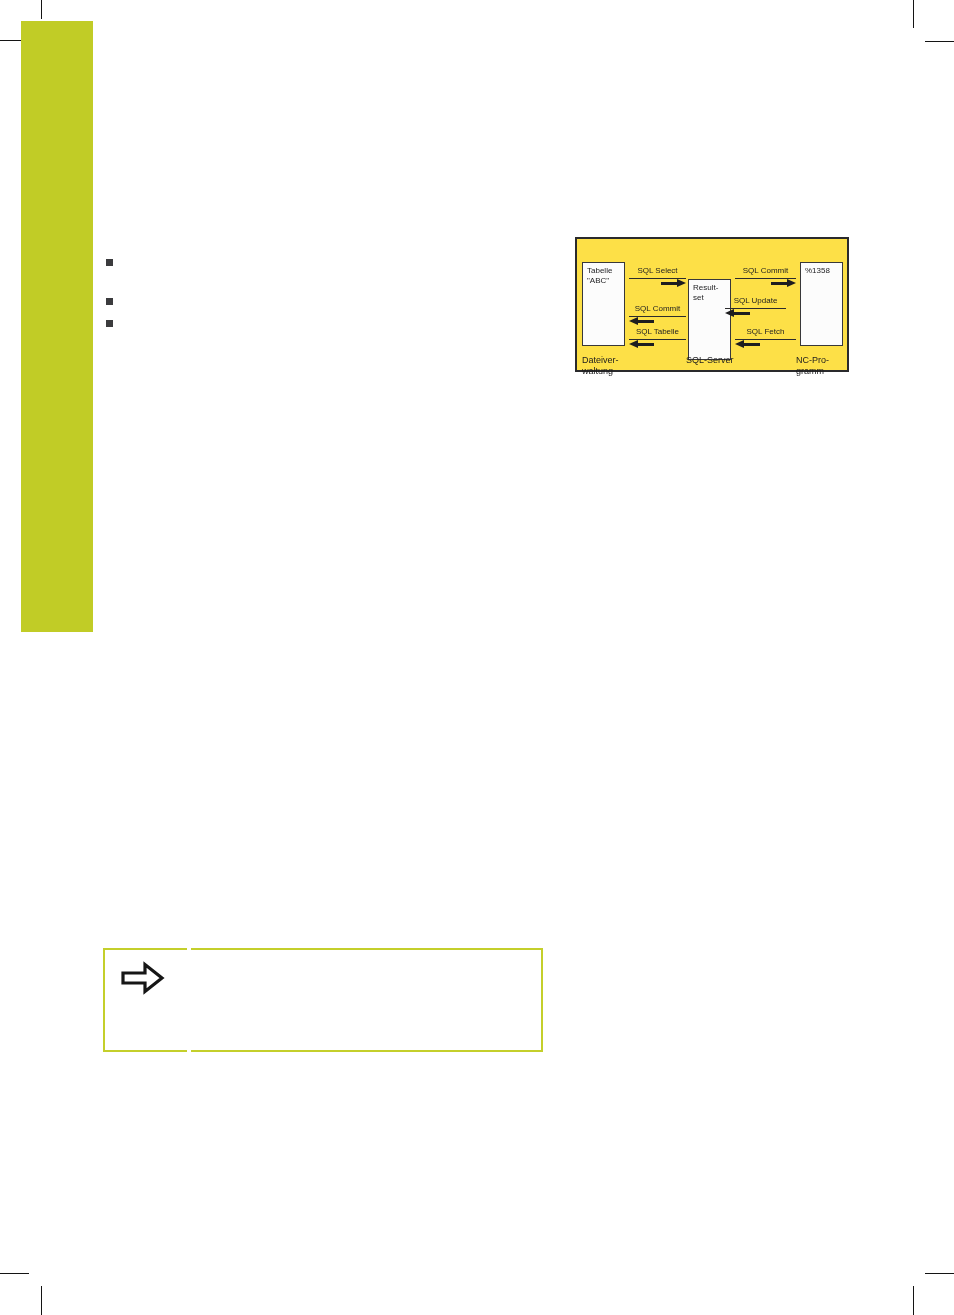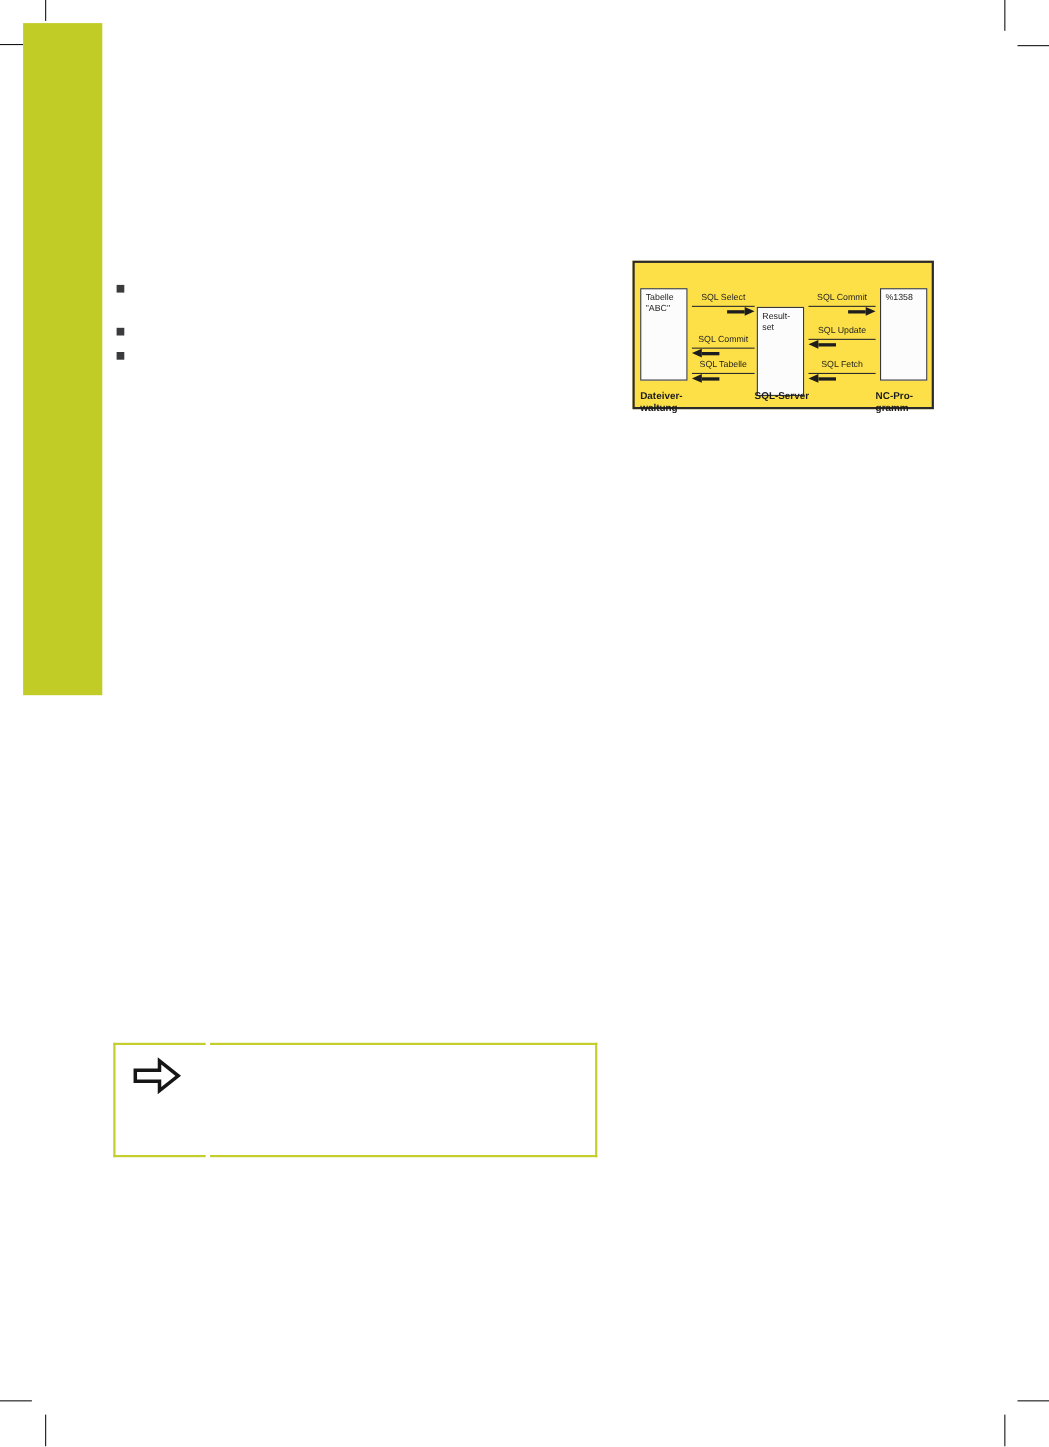--- a/index.html
+++ b/index.html
@@ -31,21 +31,21 @@
     white-space:nowrap;border-bottom:1px solid #2b2b2d;padding-bottom:2px;
   }
   .head{position:absolute;top:13px;height:8px;display:flex;align-items:center;}
   .head.right{right:0;}
   .head.left{left:0;}
   .head .bar{width:16px;height:3px;background:#1d1d1f;display:block;}
   .head .tri{width:0;height:0;border-top:4px solid transparent;border-bottom:4px solid transparent;display:block;}
   .tri-right{border-left:9px solid #1d1d1f;}
   .tri-left{border-right:9px solid #1d1d1f;}
   .cap{
-    position:absolute;font-weight:bold;font-size:9px;line-height:11px;color:#1c1c1e;
+    position:absolute;font-weight:normal;font-size:9px;line-height:11px;color:#1c1c1e;
     white-space:nowrap;
   }
   
   .note{position:absolute;left:103px;top:948px;width:440px;height:104px;display:flex;column-gap:4px;}
   .note .cell{box-sizing:border-box;height:104px;background:#fff;}
   .note .icon-cell{width:84px;border:2px solid #c4cf2b;border-right:0;position:relative;}
   .note .text-cell{flex:1;border:2px solid #c4cf2b;border-left:0;}
   .note svg{position:absolute;left:15px;top:10px;}
 </style>
 </head>
@@ -104,21 +104,21 @@
       </span>
   </div>
 
   <div class="arow" style="left:158px;top:27px;width:61px">
     <span class="lbl">SQL Commit</span>
     <span class="head right">
         <span class="bar"></span>
         <span class="tri tri-right"></span>
       </span>
   </div>
-  <div class="arow" style="left:158px;top:57px;width:61px">
+  <div class="arow" style="left:148px;top:57px;width:61px">
     <span class="lbl">SQL Update</span>
     <span class="head left">
         <span class="tri tri-left"></span>
         <span class="bar"></span>
       </span>
   </div>
   <div class="arow" style="left:158px;top:88px;width:61px">
     <span class="lbl">SQL Fetch</span>
     <span class="head left">
         <span class="tri tri-left"></span>

